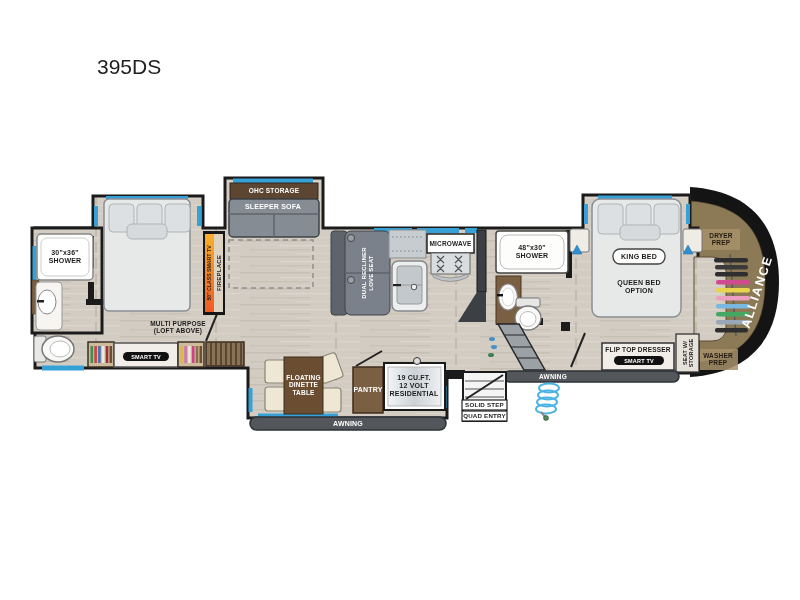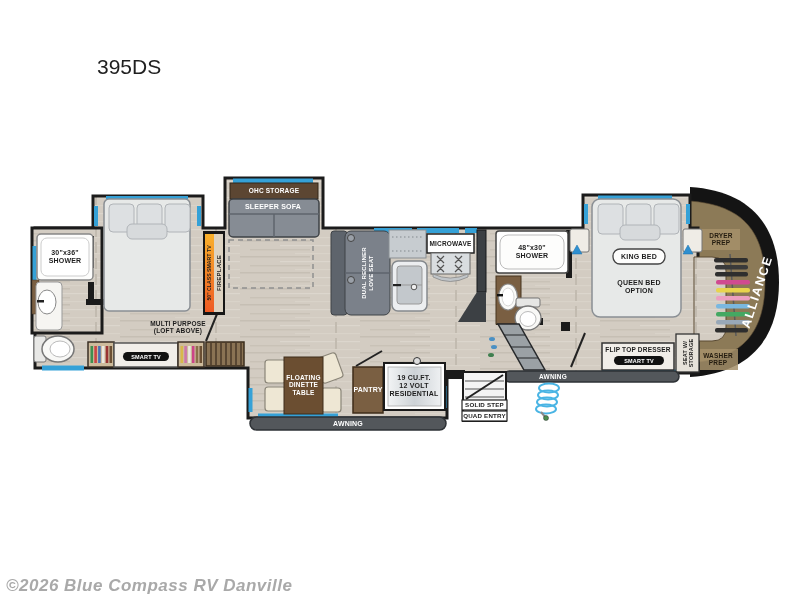--- a/index.html
+++ b/index.html
@@ -297,15 +297,14 @@
 TABLE</div>
 <div class="lbl white" style="left:368px;top:390px;font-size:7px;">PANTRY</div>
 <div class="lbl" style="left:414px;top:386px;font-size:7px;">19 CU.FT.
 12 VOLT
 RESIDENTIAL</div>
 <div class="lbl white" style="left:348px;top:423.5px;font-size:7px;">AWNING</div>
 <div class="lbl white" style="left:553px;top:376.5px;font-size:6.5px;">AWNING</div>
 <div class="lbl" style="left:484.5px;top:405px;font-size:6.2px;">SOLID STEP</div>
 <div class="lbl" style="left:484.5px;top:416px;font-size:6.2px;">QUAD ENTRY</div>
 
-<div class="watermark">©2026 Blue Compass RV Danville</div>
 
 </div>
 
 </body></html>

